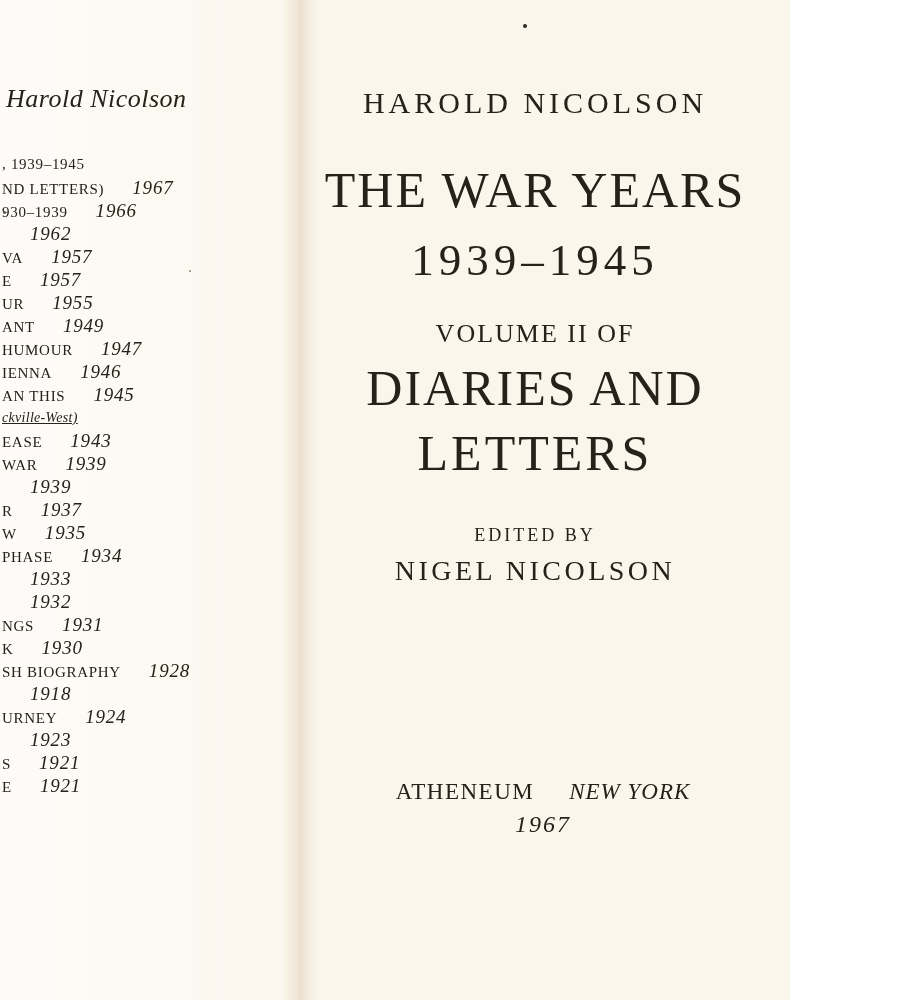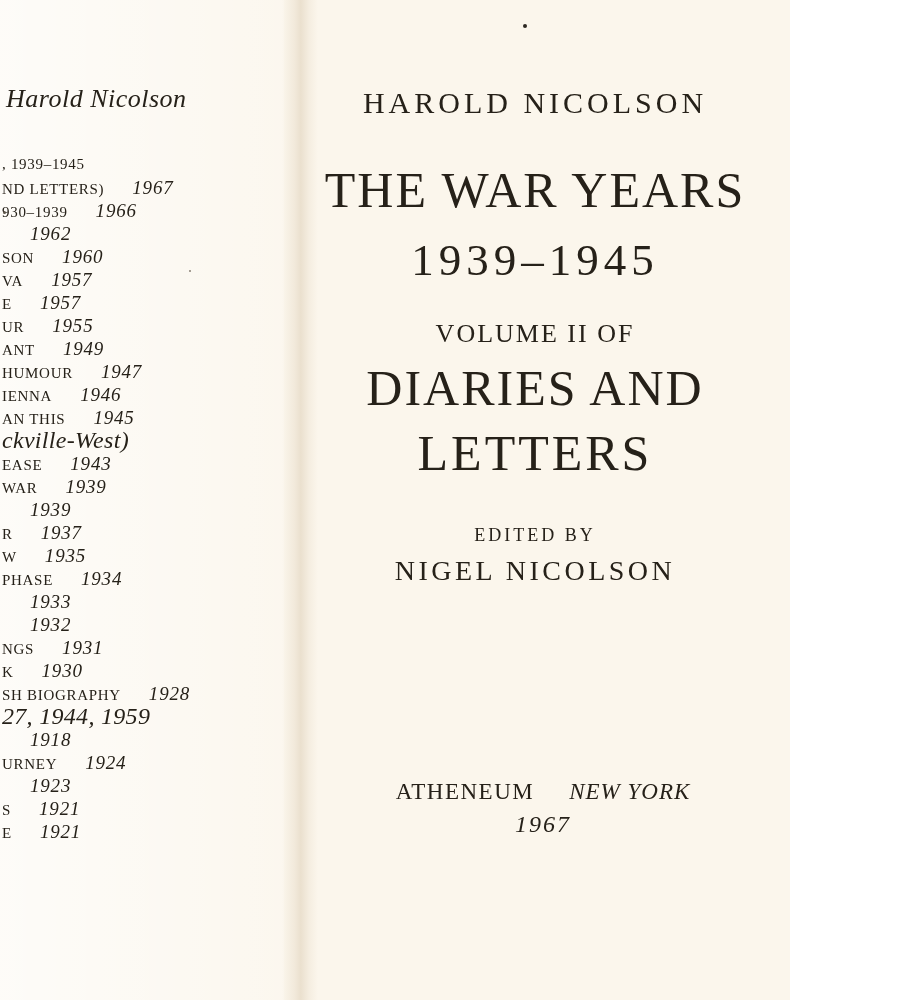--- a/index.html
+++ b/index.html
@@ -67,22 +67,23 @@
     white-space: nowrap;
     overflow: visible;
   }
   .frag {
     font-size: 15px;
     letter-spacing: 0.7px;
     text-align: right;
   }
   .frag.em {
     font-style: italic;
-    font-size: 24px;
+    font-size: 14px;
     letter-spacing: 0.3px;
+    text-decoration: underline;
   }
   .year {
     font-style: italic;
     font-size: 19px;
     letter-spacing: 0.8px;
   }
 
   
   .tp {
     position: absolute;
@@ -136,24 +137,20 @@
       </div>
       <div class="work-row">
         <span class="frag">930–1939</span>
         <span class="year">1966</span>
       </div>
       <div class="work-row">
         <span class="frag"></span>
         <span class="year">1962</span>
       </div>
       <div class="work-row">
-        <span class="frag">SON</span>
-        <span class="year">1960</span>
-      </div>
-      <div class="work-row">
         <span class="frag">VA</span>
         <span class="year">1957</span>
       </div>
       <div class="work-row">
         <span class="frag">E</span>
         <span class="year">1957</span>
       </div>
       <div class="work-row">
         <span class="frag">UR</span>
         <span class="year">1955</span>
@@ -213,23 +210,20 @@
         <span class="frag">NGS</span>
         <span class="year">1931</span>
       </div>
       <div class="work-row">
         <span class="frag">K</span>
         <span class="year">1930</span>
       </div>
       <div class="work-row">
         <span class="frag">SH BIOGRAPHY</span>
         <span class="year">1928</span>
-      </div>
-      <div class="work-row">
-        <span class="frag em">27, 1944, 1959</span>
       </div>
       <div class="work-row">
         <span class="frag"></span>
         <span class="year">1918</span>
       </div>
       <div class="work-row">
         <span class="frag">URNEY</span>
         <span class="year">1924</span>
       </div>
       <div class="work-row">

